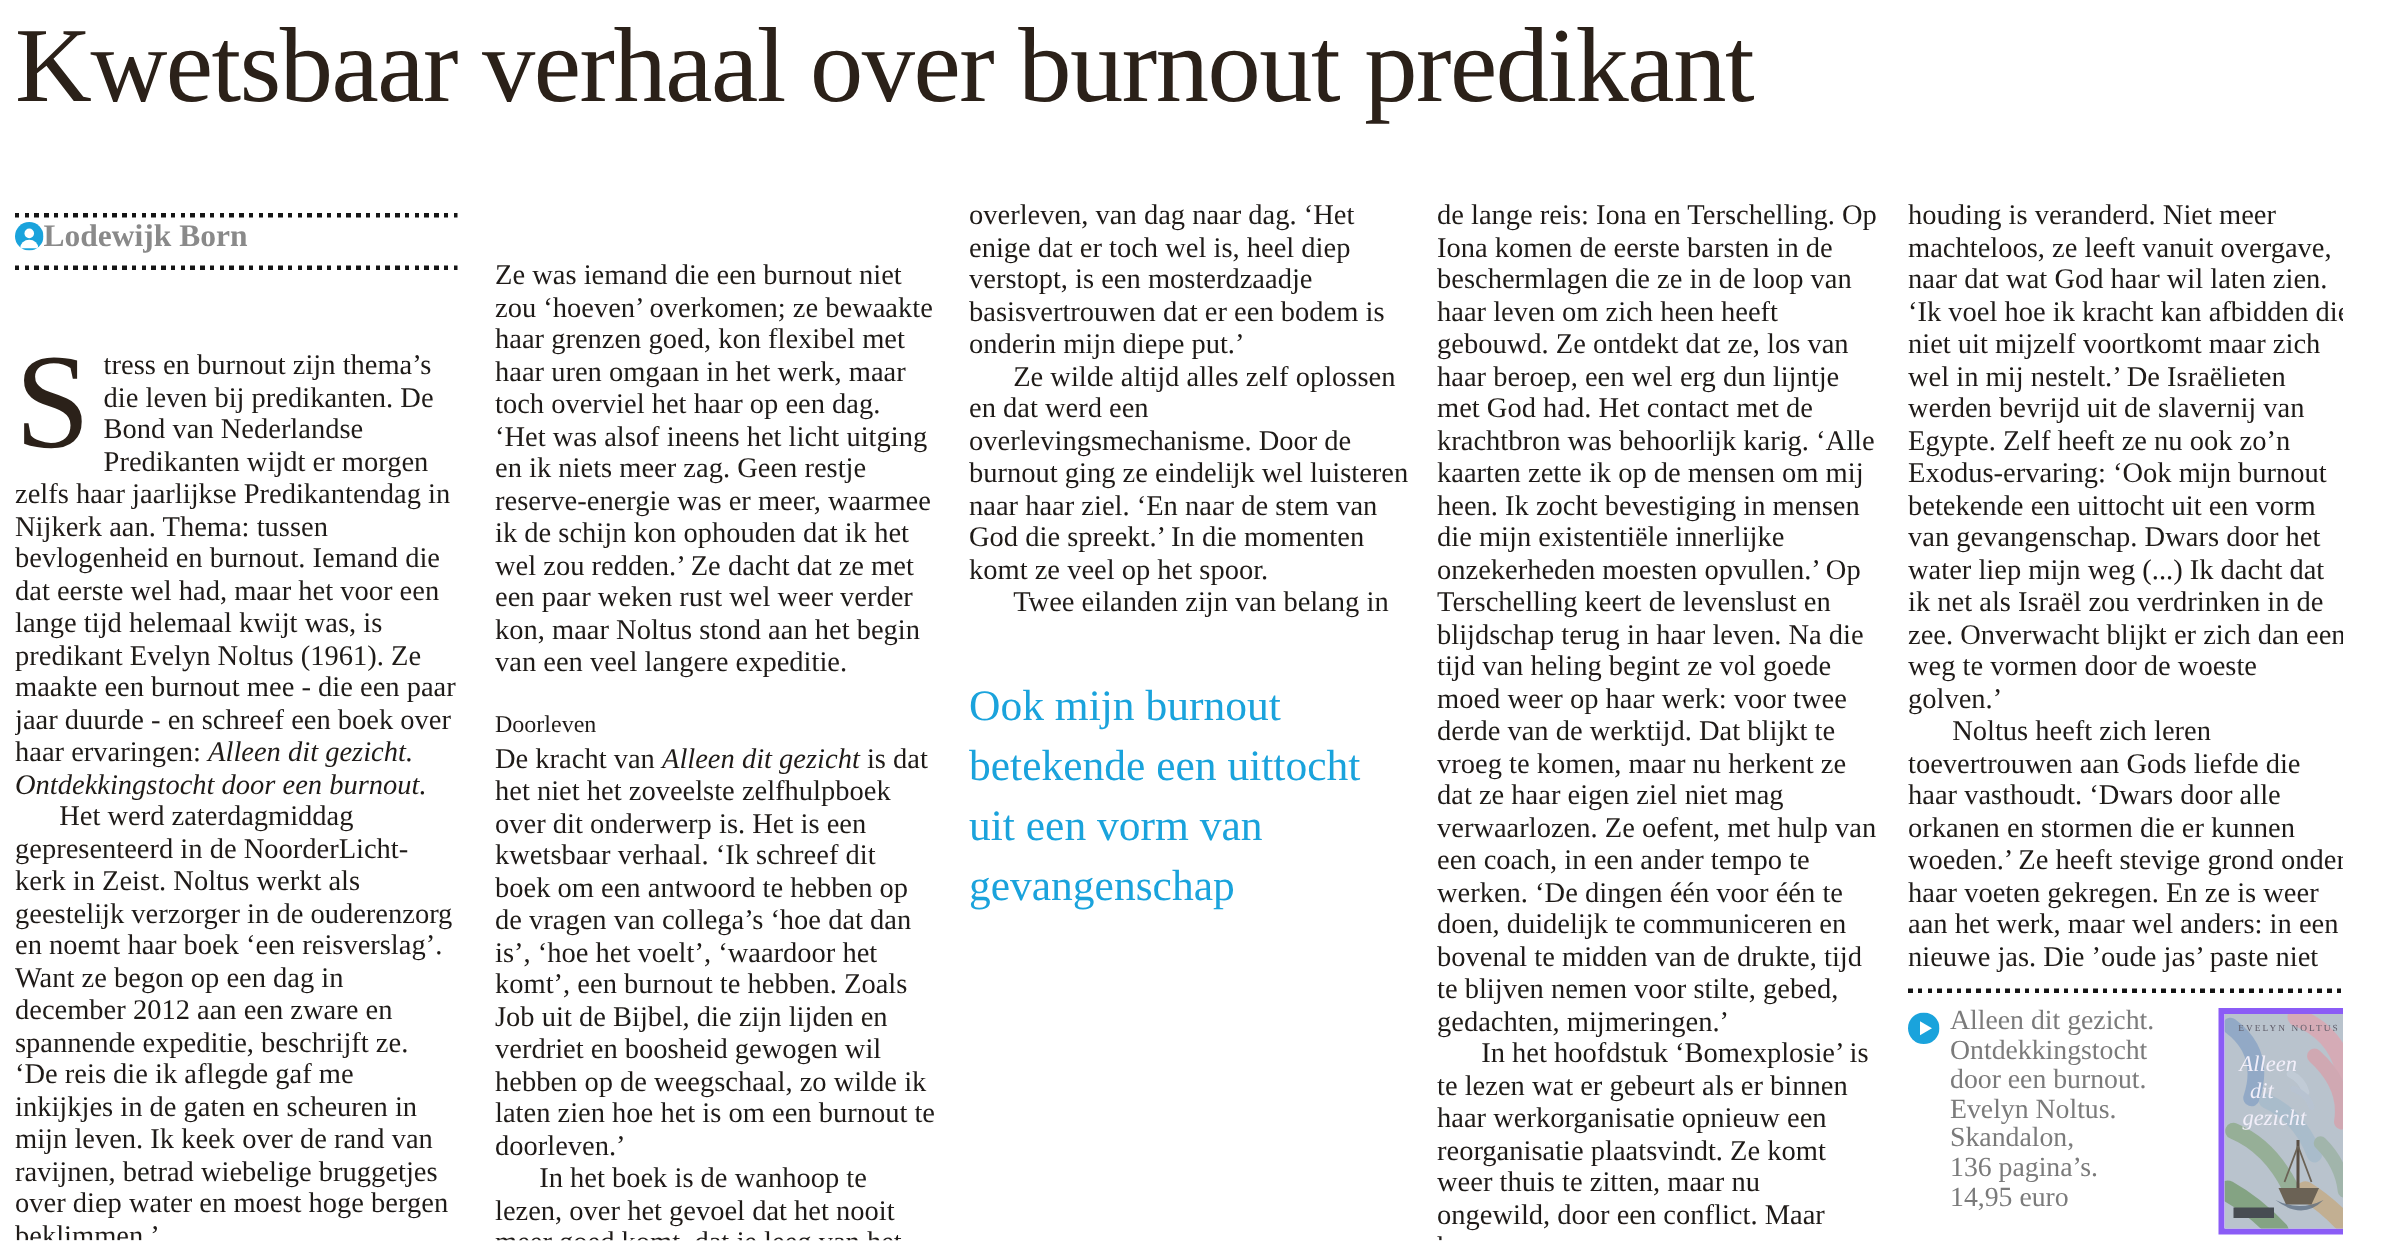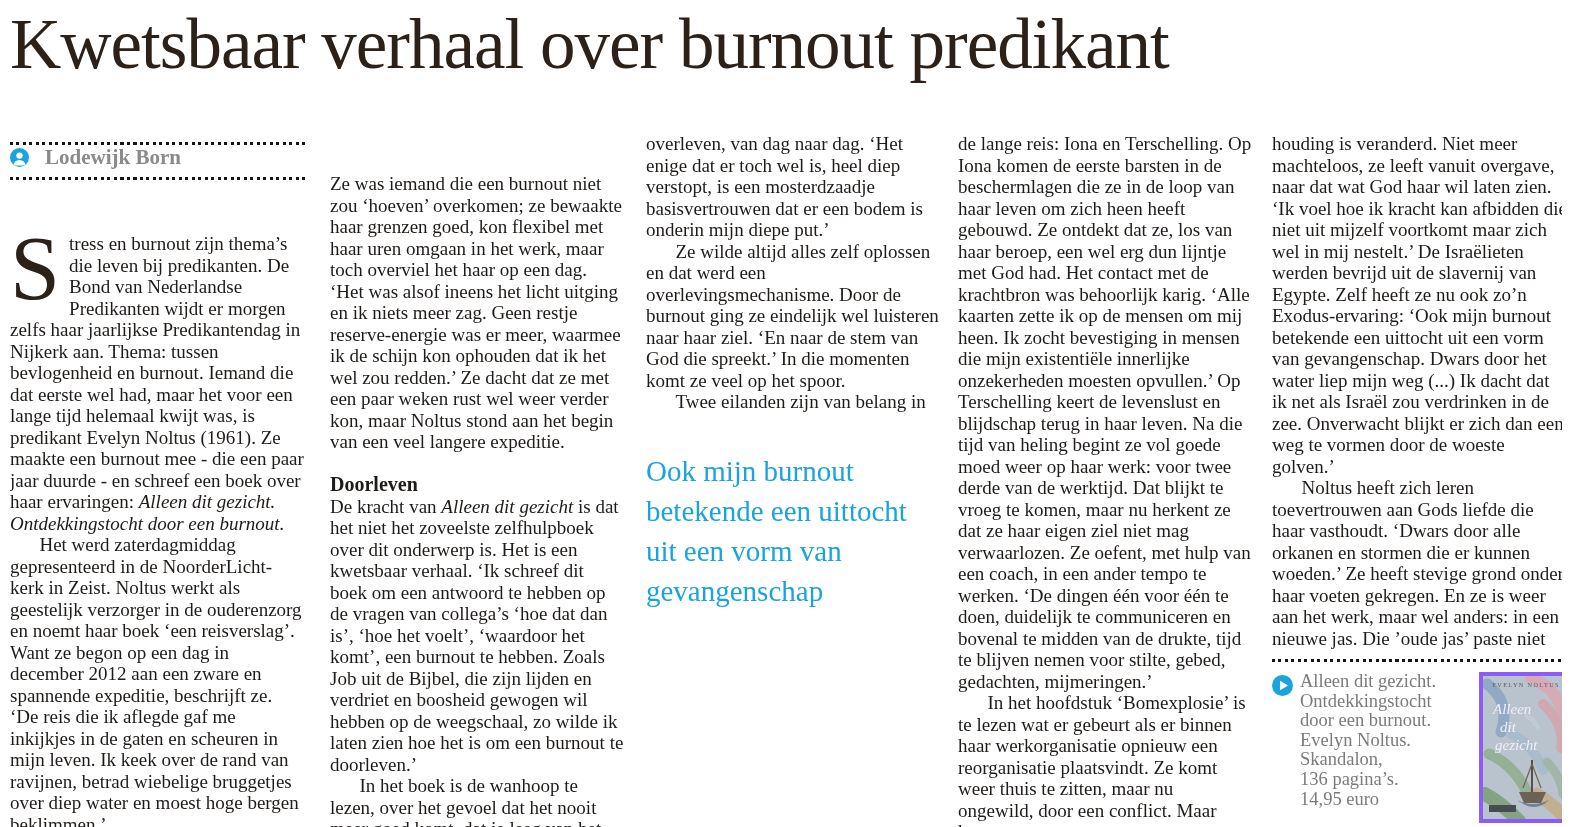--- a/index.html
+++ b/index.html
@@ -9,34 +9,34 @@
   *{margin:0;padding:0;box-sizing:border-box;}
   html,body{background:#fff;}
   .page{position:relative;width:1562px;height:827px;background:#fff;overflow:hidden;
         font-family:"Liberation Serif",serif;color:var(--body);}
   .headline{position:absolute;left:10px;top:4px;font-size:71px;font-weight:normal;
             letter-spacing:-1px;color:var(--headline);white-space:nowrap;}
   .edge-bar{position:absolute;left:1584px;top:12px;width:6px;height:815px;background:var(--edge);}
   .dotted{height:3px;background-image:repeating-linear-gradient(90deg,var(--rule) 0 3px,transparent 3px 6.5px);}
   .kicker-block{position:absolute;left:10px;top:142px;width:295px;}
   .kicker{font-size:33px;line-height:38px;color:var(--accent);margin:3px 0 2px 0;}
-  .byline{display:flex;align-items:center;gap:16px;margin:0 0 7px 0;}
+  .byline{display:flex;align-items:center;gap:0;margin:0 0 7px 0;}
   .byline .author{font-size:21px;font-weight:bold;color:var(--muted);}
   .author-icon{flex:0 0 auto;display:block;}
   .col{position:absolute;top:133px;width:295px;height:694px;overflow:hidden;}
   .col[data-col="0"]{left:10px;top:233px;height:594px;}
   .col[data-col="1"]{left:330px;margin-top:40px;}
   .col[data-col="2"]{left:646px;}
   .col[data-col="3"]{left:958px;}
   .col[data-col="4"]{left:1272px;}
   .para{font-size:19px;line-height:21.5px;text-align:left;hyphens:auto;-webkit-hyphens:auto;}
   .para.indent{text-indent:1.55em;}
   .para .it{font-style:italic;}
   .dropcap{float:left;font-size:90px;line-height:63px;margin:4px 9px 0 0;color:var(--headline);}
-  .subhead{font-size:20px;line-height:22px;font-weight:bold;margin:20px 0 1px 0;color:var(--body);}
+  .subhead{font-size:16px;line-height:22px;font-weight:normal;margin:20px 0 1px 0;color:var(--body);}
   .pullquote{position:absolute;top:318px;left:0;width:262px;font-size:29px;line-height:40px;
              color:var(--accent);}
   .col .flow{max-height:521px;overflow:hidden;}
   .col[data-col="0"] .flow,.col[data-col="1"] .flow,.col[data-col="2"] .flow,.col[data-col="3"] .flow{max-height:694px;}
   .bookfix{position:absolute;left:0;top:526px;width:100%;}
   .bookinfo{display:flex;gap:7px;margin-top:10px;align-items:flex-start;}
   .play-icon{flex:0 0 auto;margin-top:3px;display:block;}
   .bookinfo-text{flex:1;font-size:18.5px;line-height:19.6px;color:var(--bookgray);white-space:pre-line;}
   .cover{flex:0 0 auto;width:88px;height:151px;border:4px solid #8b5cf6;overflow:hidden;}
   .cover svg{display:block;}

